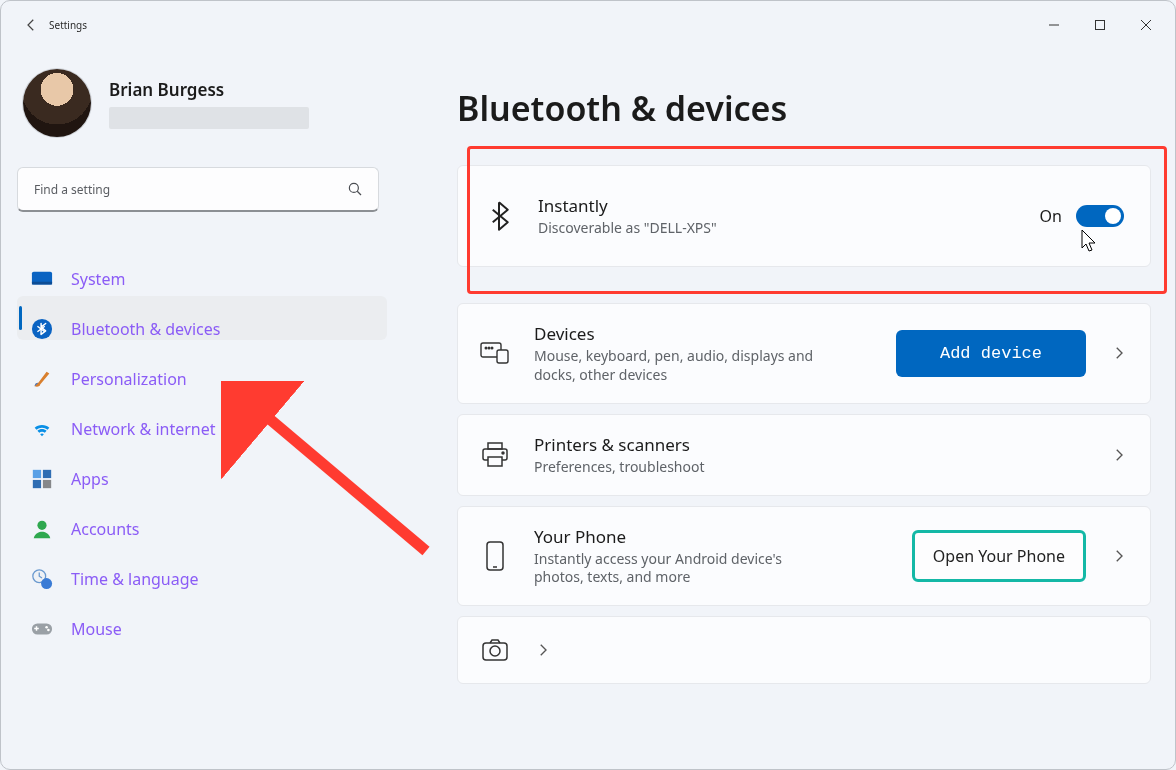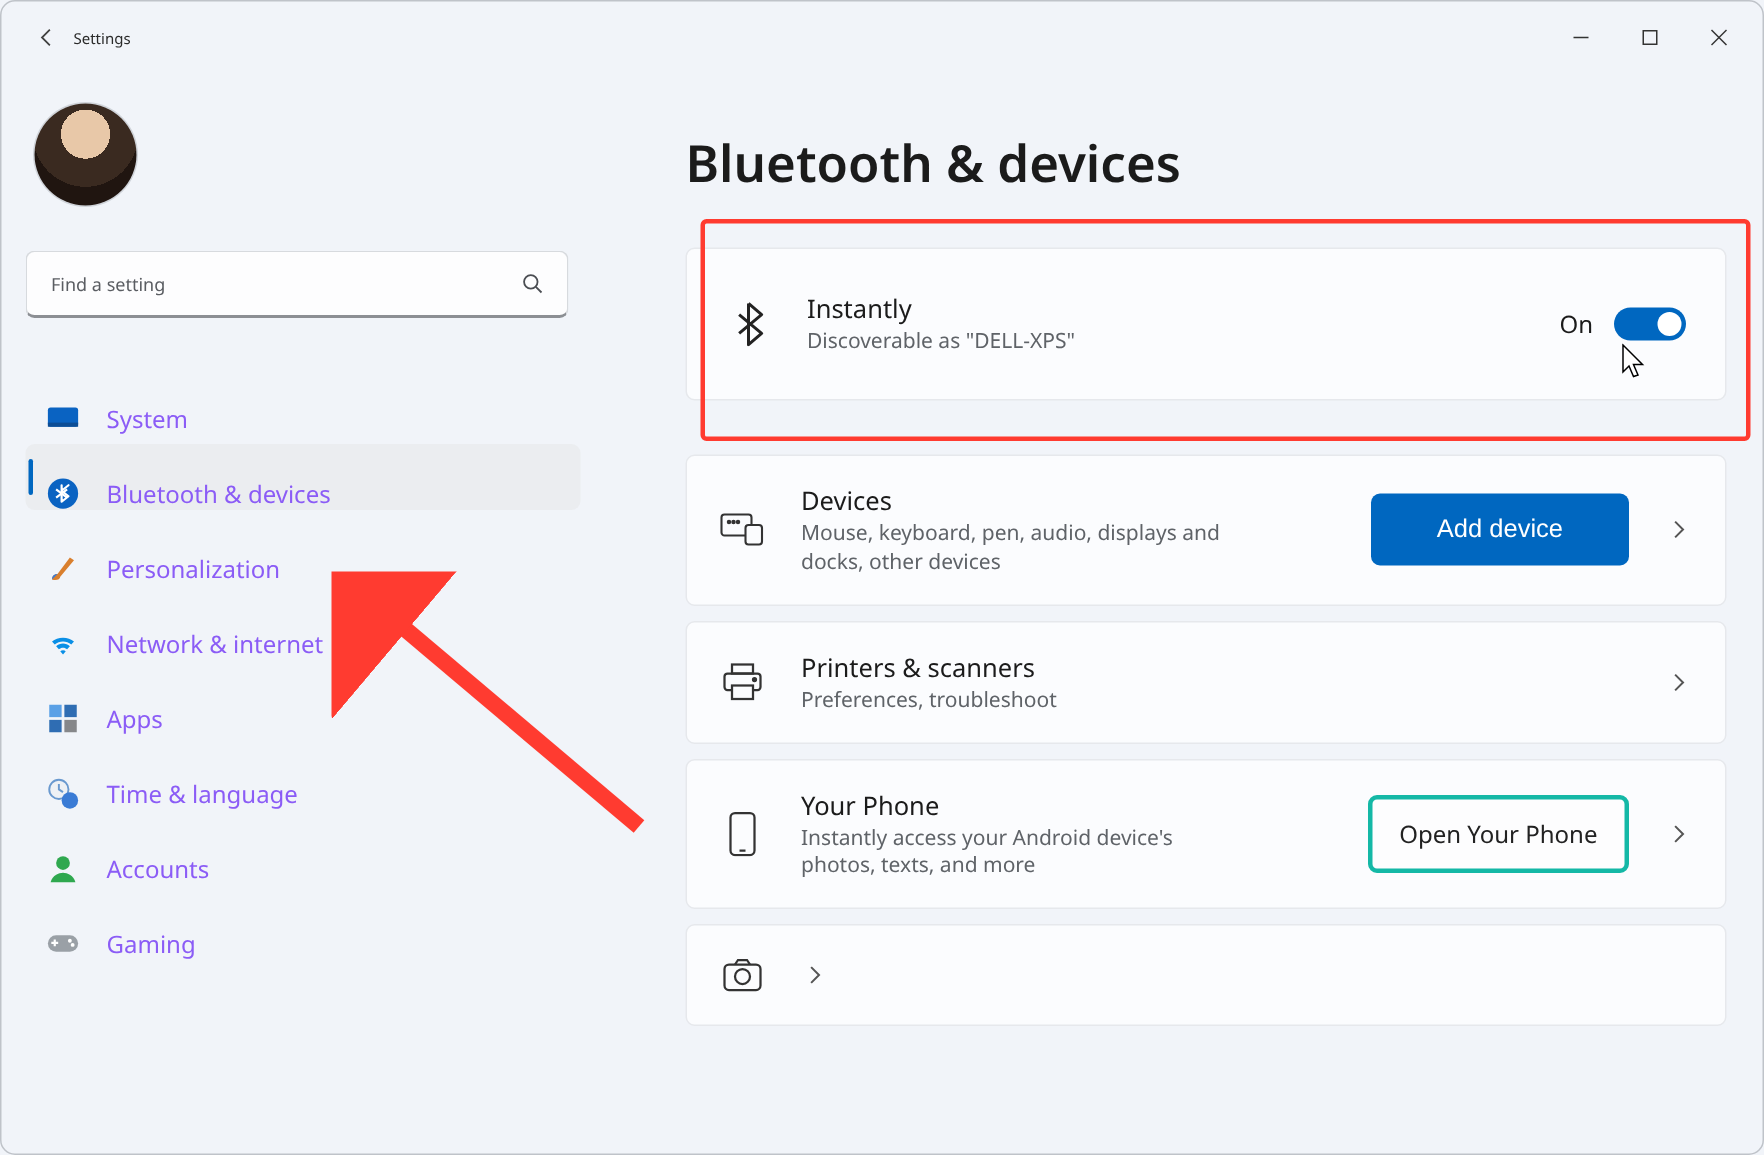--- a/index.html
+++ b/index.html
@@ -101,21 +101,21 @@
   .toggle{
     width:48px;height:22px;border-radius:12px;background:var(--accent);
     position:relative;
   }
   .toggle::after{
     content:"";position:absolute;right:3px;top:3px;width:16px;height:16px;
     background:#fff;border-radius:50%;
   }
   .btn-primary{
     background:var(--accent);color:#fff;border:none;border-radius:6px;
-    font-size:17px;padding:14px 44px;font-family:Liberation Sans, sans-serif;font-weight:400;
+    font-size:17px;padding:14px 44px;font-family:Liberation Mono, monospace;font-weight:400;
   }
   .btn-secondary{
     background:#fdfdfe;color:#222;border:3px solid #14b8a6;border-radius:6px;
     font-size:16px;padding:12px 18px;font-family:inherit;
   }
   
   .highlight-box{
     position:absolute;border:3px solid var(--highlight);border-radius:4px;
     pointer-events:none;
   }
@@ -152,20 +152,24 @@
         </svg>
     </div>
   </div>
 </div>
 
 <div class="layout">
 
   <aside class="sidebar">
     <div class="profile">
       <div class="avatar"></div>
+      <div class="profile-info">
+        <div class="profile-name">Brian Burgess</div>
+        <div class="profile-sub"></div>
+      </div>
     </div>
 
     <div class="search">
       <input type="text" placeholder="Find a setting" style="">
       <svg class="search-ico" viewBox="0 0 24 24" fill="none" stroke="currentColor" stroke-width="1.6">
           <circle cx="10.5" cy="10.5" r="6"></circle>
           <line x1="20" y1="20" x2="15" y2="15"></line>
         </svg>
     </div>
 
@@ -212,47 +216,47 @@
               <rect x="2" y="2" width="9" height="9" fill="#5aa0e6"></rect>
               <rect x="13" y="2" width="9" height="9" fill="#2f6db3"></rect>
               <rect x="2" y="13" width="9" height="9" fill="#2f6db3"></rect>
               <rect x="13" y="13" width="9" height="9" fill="#86878a"></rect>
             </svg>
         </span>
         <span>Apps</span>
       </div>
       <div class="nav-item">
         <span class="nav-ico">
+          <svg width="22" height="22" viewBox="0 0 24 24" fill="#2fa84f">
+              <circle cx="12" cy="8" r="5"></circle>
+              <path d="M3 22c1-5 6-7 9-7s8 2 9 7H3z"></path>
+            </svg>
+        </span>
+        <span>Accounts</span>
+      </div>
+      <div class="nav-item">
+        <span class="nav-ico">
           <svg width="22" height="22" viewBox="0 0 24 24">
               <circle cx="9" cy="9" r="7" fill="#eef1f5" stroke="#6a99cf" stroke-width="1.4"></circle>
               <path d="M9 5v4l3 2" stroke="#6a99cf" stroke-width="1.4" fill="none"></path>
               <circle cx="17" cy="17" r="6" fill="#3a7bd5"></circle>
             </svg>
         </span>
         <span>Time &amp; language</span>
-      </div>
-      <div class="nav-item">
-        <span class="nav-ico">
-          <svg width="22" height="22" viewBox="0 0 24 24" fill="#2fa84f">
-              <circle cx="12" cy="8" r="5"></circle>
-              <path d="M3 22c1-5 6-7 9-7s8 2 9 7H3z"></path>
-            </svg>
-        </span>
-        <span>Accounts</span>
       </div>
       <div class="nav-item">
         <span class="nav-ico">
           <svg width="22" height="22" viewBox="0 0 24 16">
               <rect x="1" y="2" width="22" height="12" rx="6" fill="#9aa0a6"></rect>
               <circle cx="17" cy="6" r="1.4" fill="#fff"></circle>
               <circle cx="19" cy="9" r="1.4" fill="#fff"></circle>
               <path d="M6 5v5M3.5 7.5h5" stroke="#fff" stroke-width="1.6"></path>
             </svg>
         </span>
-        <span>Gaming</span>
+        <span>Mouse</span>
       </div>
     </nav>
   </aside>
 
   <main class="main">
     <h1 class="page-title">Bluetooth &amp; devices</h1>
 
     <div class="card" style="padding:28px 26px;">
       <div class="card-ico">
         <svg width="22" height="30" viewBox="0 0 16 24" fill="none" stroke="#222" stroke-width="1.6" stroke-linejoin="round">

